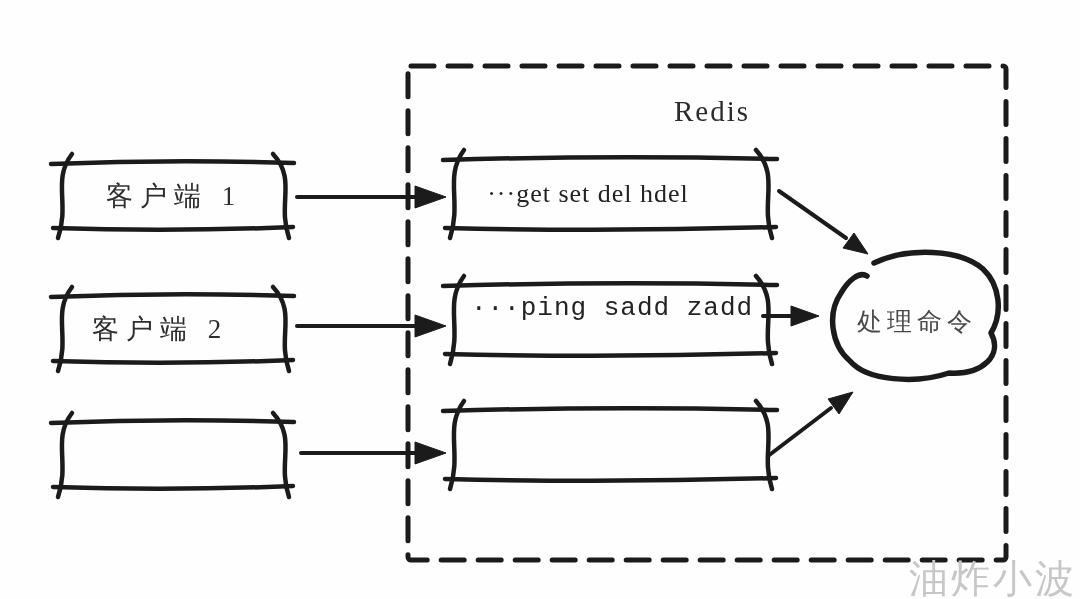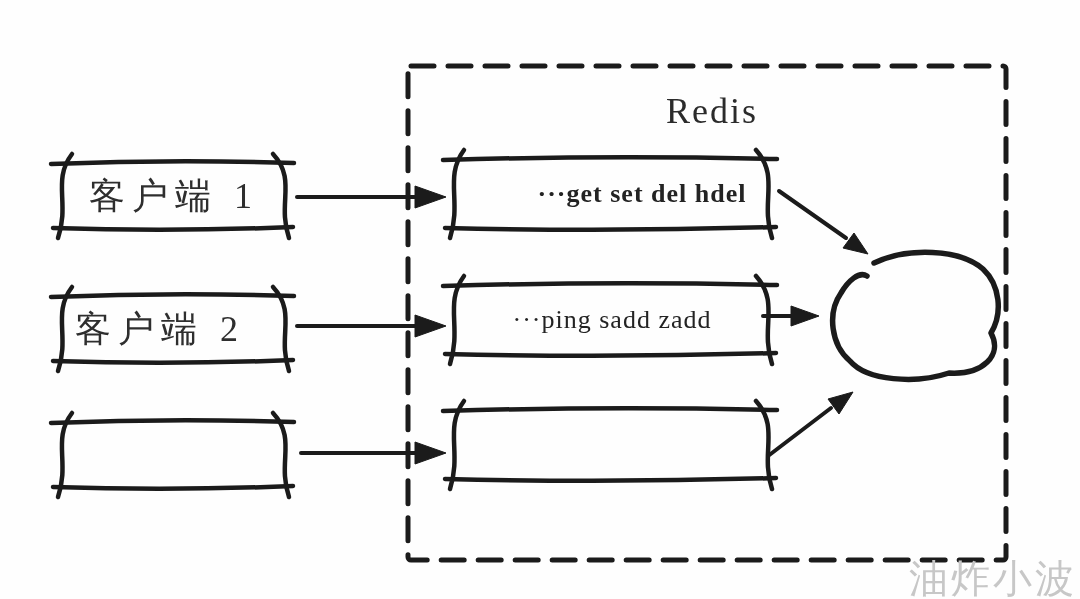--- a/index.html
+++ b/index.html
@@ -13,31 +13,31 @@
   }
   .stage svg { position: absolute; left: 0; top: 0; }
   .label {
     position: absolute;
     transform: translate(-50%, -50%);
     white-space: nowrap;
     line-height: 1;
     user-select: none;
   }
   .client-label {
-    font-size: 36px;
+    font-size: 27px;
     letter-spacing: 7px;
     color: #2e2e2e;
   }
   .cmd-label {
     font-size: 26px;
     letter-spacing: 1px;
     color: #232323;
   }
   .redis-label {
-    font-size: 36px;
+    font-size: 29px;
     letter-spacing: 2px;
     color: #2b2b2b;
   }
   .processor-label {
     font-size: 25px;
     letter-spacing: 5px;
     color: #4a4a4a;
   }
   .watermark {
     position: absolute;
@@ -140,18 +140,19 @@
     </g>
 
     <path class="stroke blob-stroke" d="M 874,263 C 908,247 960,249 983,269 C 1000,285 1003,313 991,333 C 1003,355 983,375 949,373 C 916,384 867,381 850,361 C 831,345 827,313 841,293 C 848,281 859,271 867,276"></path>
   </svg>
 
   <div class="label redis-label" style="left:712px; top:111px;">Redis</div>
 
   <div class="label client-label" style="left:174px; top:196px;">客户端 1</div>
   <div class="label client-label" style="left:160px; top:329px;">客户端 2</div>
 
-  <div class="label cmd-label" style="left:642px; top:194px;font-weight:bold;">···get set del hdel</div>
-  <div class="label cmd-label" style="left:612px; top:320px;">···ping sadd zadd</div>
+  <div class="label cmd-label" style="left:588px; top:194px;">···get set del hdel</div>
+  <div class="label cmd-label" style="left:612px; top:308px;font-family:Liberation Mono, monospace;">···ping sadd zadd</div>
 
+  <div class="label processor-label" style="left:917px; top:321px;">处理命令</div>
 
   <div class="watermark">油炸小波</div>
 </div>
 
 </body></html>

